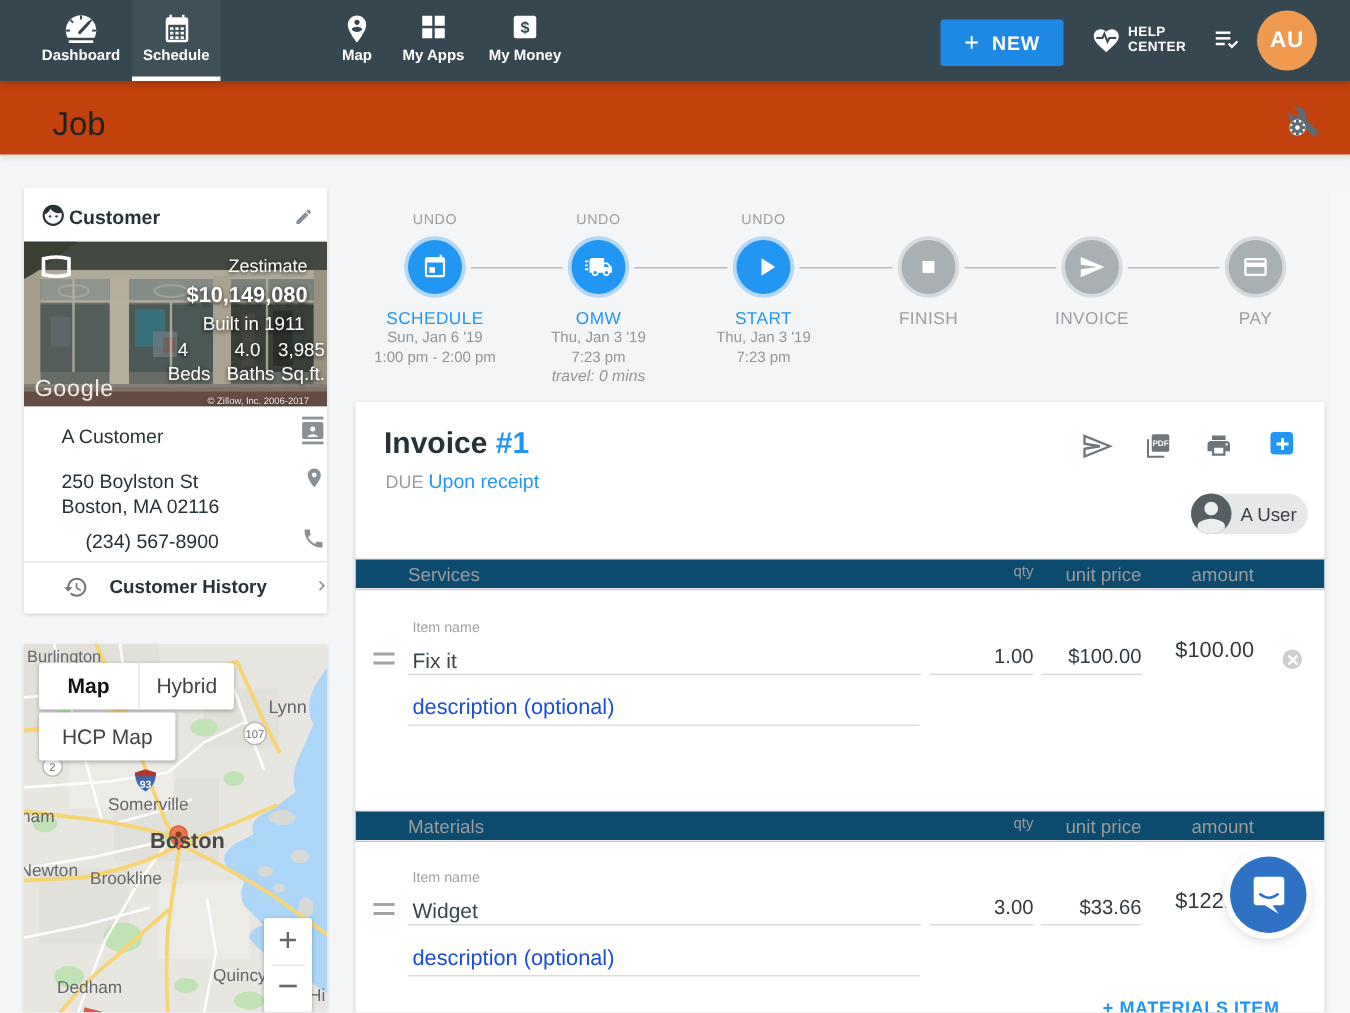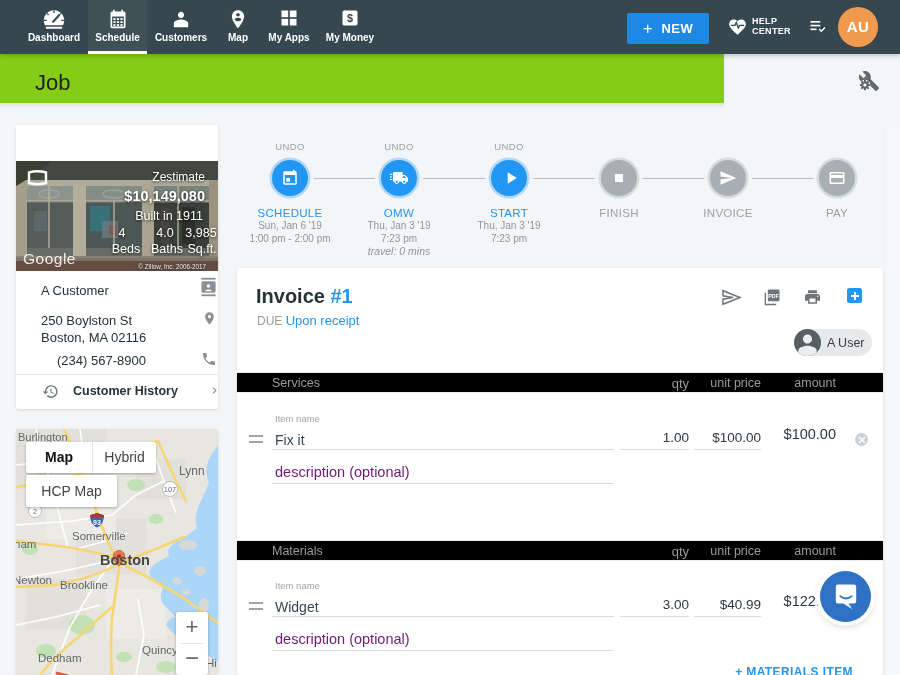--- a/index.html
+++ b/index.html
@@ -10,21 +10,21 @@
   .nav { position:absolute; left:0; top:0; width:900px; height:54px; background:#36474f; z-index:30; box-shadow:0 2px 4px rgba(0,0,0,0.2); }
   .nav-item { position:absolute; top:0; height:54px; text-align:center; color:#fff; }
   .nav-item .ic { position:absolute; left:50%; transform:translateX(-50%); top:8px; }
   .nav-item .lb { position:absolute; left:50%; transform:translateX(-50%); top:32px; font-size:10px; font-weight:bold; white-space:nowrap; }
   .nav-item.active { background:rgba(255,255,255,0.05); }
   .nav-item.active::after { content:""; position:absolute; left:0; right:0; bottom:0; height:3px; background:#fff; }
   .newbtn { position:absolute; left:627px; top:13px; width:82px; height:31px; background:#1e88e5; border-radius:2px; color:#fff; font-size:13px; font-weight:bold; text-align:center; line-height:31px; letter-spacing:0.5px; }
   .avatar { position:absolute; left:838px; top:7px; width:40px; height:40px; border-radius:50%; background:#ef9a4f; color:#fff; font-size:15px; font-weight:bold; text-align:center; line-height:40px; letter-spacing:0.5px; }
   .helpcenter { position:absolute; left:752px; top:16px; width:55px; color:#fff; font-size:9px; font-weight:bold; text-align:left; line-height:10px; letter-spacing:0.3px; }
   
-  .jobbar { position:absolute; left:0; top:54px; width:724px; height:50px; background:#84cc16; border-bottom:1px solid #e2e2e2; box-shadow:0 2px 3px rgba(0,0,0,0.08); z-index:20; }
+  .jobbar { position:absolute; left:0; top:54px; width:900px; height:50px; background:#c2410c; border-bottom:1px solid #e2e2e2; box-shadow:0 2px 3px rgba(0,0,0,0.08); z-index:20; }
   .jobbar h1 { position:absolute; left:35px; top:16px; font-size:22px; font-weight:normal; color:#212121; }
   
   .card { position:absolute; background:#fff; border-radius:2px; box-shadow:0 1px 3px rgba(0,0,0,0.14); }
   
   .cust { left:16px; top:125px; width:202px; height:284px; }
   .cust-head { position:absolute; left:0; top:0; width:202px; height:36px; }
   .cust-head .ttl { position:absolute; left:30px; top:12px; font-size:13px; font-weight:bold; color:#263238; }
   .row-txt { position:absolute; font-size:13px; color:#263238; }
   .hr { position:absolute; left:0; width:202px; height:1px; background:#e6e6e6; }
   
@@ -35,29 +35,29 @@
   .circ { position:absolute; width:36px; height:36px; border-radius:50%; box-shadow:0 0 0 4px #f4f5f6; }
   .circ.blue { background:#2196f3; box-shadow:0 0 0 2.5px rgba(33,150,243,0.30), 0 0 0 6px #f4f5f6; }
   .circ.gray { background:#a9b0b4; box-shadow:0 0 0 2.5px rgba(150,158,163,0.30), 0 0 0 6px #f4f5f6; }
   .sl { font-size:11.5px; letter-spacing:0.3px; line-height:14px; }
   .sl.blue { color:#2196f3; }
   .sl.gray { color:#9aa0a5; }
   .sd { font-size:10px; color:#8f959a; line-height:12.5px; }
   .tline { position:absolute; left:290px; top:178px; width:547px; height:1px; background:#b9bdc0; }
   
   .invoice { left:237px; top:268px; width:646px; height:407px; overflow:hidden; }
-  .band { position:absolute; left:0; width:646px; height:21px; background:#000000; border-top:1px solid #ececec; border-bottom:1px solid #ececec; }
+  .band { position:absolute; left:0; width:646px; height:21px; background:#0c4a6e; border-top:1px solid #ececec; border-bottom:1px solid #ececec; }
   .band .cap { position:absolute; left:35px; top:3px; font-size:12.5px; color:#9b9b9b; }
-  .band .h-qty { position:absolute; right:194px; top:3px; font-size:13px; color:#9b9b9b; }
+  .band .h-qty { position:absolute; right:194px; top:3px; font-size:10px; color:#9b9b9b; }
   .band .h-up { position:absolute; right:122px; top:3px; font-size:12.5px; color:#9b9b9b; }
   .band .h-am { position:absolute; right:47px; top:3px; font-size:12.5px; color:#9b9b9b; }
   .inm { position:absolute; font-size:9.5px; color:#a2a2a2; }
   .fld { position:absolute; font-size:14px; color:#37474f; }
   .fld-line { position:absolute; height:1px; background:#dcdcdc; }
-  .desc { position:absolute; font-size:14.5px; color:#701a75; }
+  .desc { position:absolute; font-size:14.5px; color:#1d4ed8; }
   .num { position:absolute; font-size:13.5px; color:#303840; text-align:right; }
   .amt { position:absolute; font-size:14.5px; color:#303840; text-align:right; }
   .addlink { position:absolute; font-size:12px; font-weight:bold; color:#2196f3; letter-spacing:0.4px; text-align:right; }
   .drag { position:absolute; width:14px; height:8px; border-top:2px solid #9ea4a8; border-bottom:2px solid #9ea4a8; }
   
   .chat { position:absolute; left:820px; top:571px; width:51px; height:51px; border-radius:50%; background:#2e71c5; box-shadow:0 0 0 4px rgba(255,255,255,0.95), 0 3px 10px rgba(0,0,0,0.25); z-index:40; }
 </style>
 </head>
 <body>
 
@@ -90,26 +90,20 @@
           <rect x="10.7" y="14.6" width="2.6" height="2.2"></rect>
           <rect x="14.9" y="14.6" width="2.6" height="2.2"></rect>
           <rect x="6.5" y="18.2" width="2.6" height="2.2"></rect>
           <rect x="10.7" y="18.2" width="2.6" height="2.2"></rect>
           <rect x="14.9" y="18.2" width="2.6" height="2.2"></rect>
         </g>
     </svg>
     <div class="lb">Schedule</div>
   </div>
 
-  <div class="nav-item" style="left:150px; width:62px;">
-    <svg class="ic" width="22" height="22" viewBox="0 0 24 24">
-        <path fill="#fff" d="M12 10.8c1.8 0 3.3-1.5 3.3-3.3S13.8 4.2 12 4.2 8.7 5.7 8.7 7.5s1.5 3.3 3.3 3.3zm0 1.7c-2.6 0-7.8 1.3-7.8 3.9V21h15.6v-4.6c0-2.6-5.2-3.9-7.8-3.9z"></path>
-      </svg>
-    <div class="lb">Customers</div>
-  </div>
 
   <div class="nav-item" style="left:219px; width:38px;">
     <svg class="ic" width="21" height="21" style="top:9px;" viewBox="0 0 24 24">
         <path fill="#fff" d="M12 1.5c-3.9 0-7 3.1-7 7 0 5.2 7 13.5 7 13.5s7-8.3 7-13.5c0-3.9-3.1-7-7-7zm0 3.2c1.1 0 2 .9 2 2s-.9 2-2 2-2-.9-2-2 .9-2 2-2zm0 9.4c-1.7 0-3.2-.8-4-2.1.1-1.3 2.7-2 4-2s3.9.7 4 2c-.8 1.3-2.3 2.1-4 2.1z"></path>
       </svg>
     <div class="lb">Map</div>
   </div>
 
   <div class="nav-item" style="left:264px; width:50px;">
     <svg class="ic" width="20" height="20" viewBox="0 0 24 24">
@@ -169,20 +163,31 @@
           <rect x="-1.1" y="-5.6" width="2.2" height="2.6" transform="rotate(315)"></rect>
           <circle r="4"></circle>
         </g>
       <circle r="1.7" fill="#fff"></circle>
     </g>
   </svg>
 </div>
 
 <div class="card cust" id="custcard">
 
+  <div class="cust-head">
+    <svg class="abs" style="left:11px; top:10px;" width="17" height="17" viewBox="0 0 24 24">
+        <path fill="#263238" d="M12 2C6.48 2 2 6.48 2 12s4.48 10 10 10 10-4.48 10-10S17.52 2 12 2zm0 18c-4.41 0-8-3.59-8-8 0-.29.02-.58.05-.86 2.36-1.05 4.23-2.98 5.21-5.37C11.07 8.33 14.05 10 17.42 10c.78 0 1.53-.09 2.25-.26.21.71.33 1.47.33 2.26 0 4.41-3.59 8-8 8z"></path>
+        <circle fill="#263238" cx="9" cy="13" r="1.1"></circle>
+        <circle fill="#263238" cx="15" cy="13" r="1.1"></circle>
+      </svg>
+    <div class="ttl">Customer</div>
+    <svg class="abs" style="left:180px; top:13px;" width="13" height="13" viewBox="0 0 24 24">
+        <path fill="#8a9196" d="M3 17.25V21h3.75L17.81 9.94l-3.75-3.75L3 17.25zM20.71 7.04c.39-.39.39-1.02 0-1.41l-2.34-2.34c-.39-.39-1.02-.39-1.41 0l-1.83 1.83 3.75 3.75 1.83-1.83z"></path>
+      </svg>
+  </div>
 
   <svg class="abs" style="left:0; top:36px;" width="202" height="110" viewBox="0 0 202 110">
     <rect width="202" height="110" fill="#8f8b80"></rect>
     <rect x="0" y="0" width="202" height="19" fill="#474d44"></rect>
     <rect x="0" y="19" width="202" height="6" fill="#bfbaa9"></rect>
     <rect x="0" y="25" width="202" height="70" fill="#6f746e"></rect>
 
     <rect x="0" y="19" width="11" height="76" fill="#b4ac97"></rect>
     <rect x="57" y="23" width="13" height="72" fill="#c4bda9"></rect>
     <rect x="126" y="23" width="12" height="72" fill="#bab29d"></rect>
@@ -507,21 +512,21 @@
       <div class="h-up">unit price</div>
       <div class="h-am">amount</div>
   </div>
 
   <div class="inm" style="left:38px; top:312px;">Item name</div>
   <div class="drag" style="left:12px; top:334px;"></div>
   <div class="fld" style="left:38px; top:331px;">Widget</div>
   <div class="fld-line" style="left:35px; top:348px; width:342px;"></div>
   <div class="num" style="left:352px; top:329px; width:100px;">3.00</div>
   <div class="fld-line" style="left:383px; top:348px; width:69px;"></div>
-  <div class="num" style="left:424px; top:329px; width:100px;">$40.99</div>
+  <div class="num" style="left:424px; top:329px; width:100px;">$33.66</div>
   <div class="fld-line" style="left:457px; top:348px; width:67px;"></div>
   <div class="amt" style="left:499px; top:325px; width:100px;">$122.97</div>
   <div class="desc" style="left:38px; top:363px;">description (optional)</div>
   <div class="fld-line" style="left:35px; top:382px; width:341px;"></div>
   <div class="addlink" style="left:416px; top:397px; width:200px;">+ MATERIALS ITEM</div>
 </div>
 
 <div class="abs" style="left:887px; top:128px; width:13px; height:547px; background:#f7f8f9;"></div>
 
 <div class="chat" id="chat">

